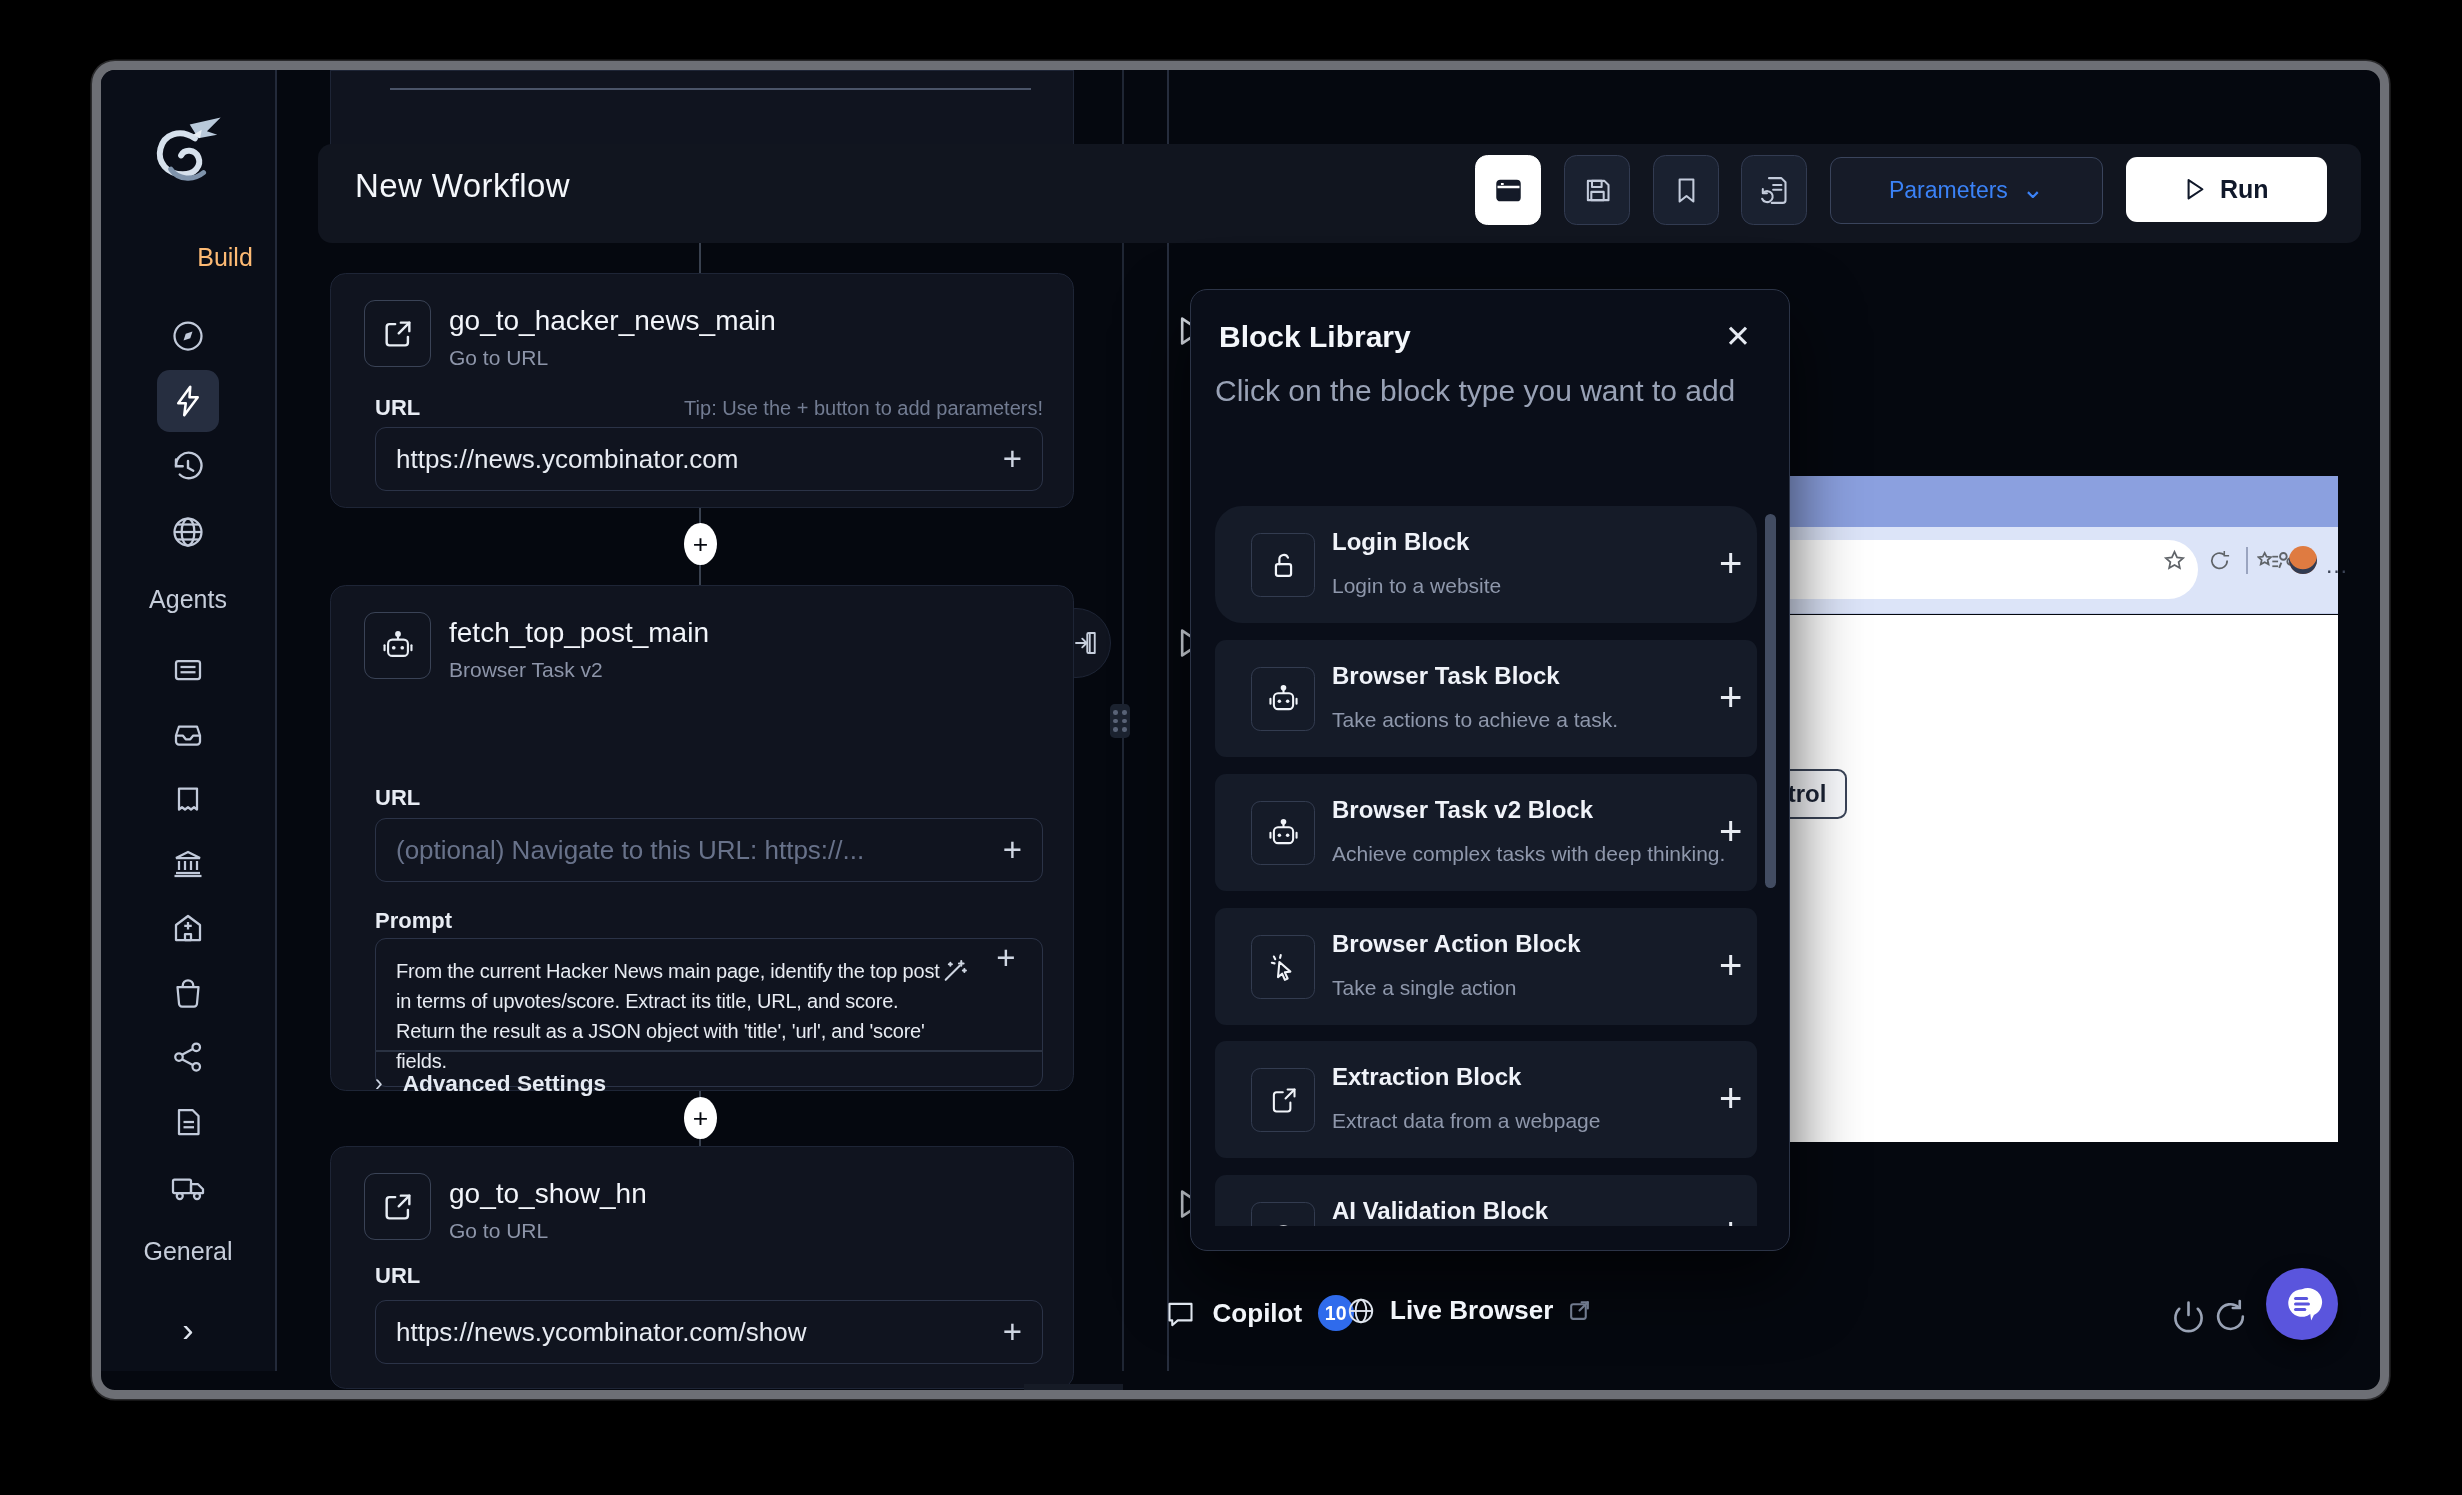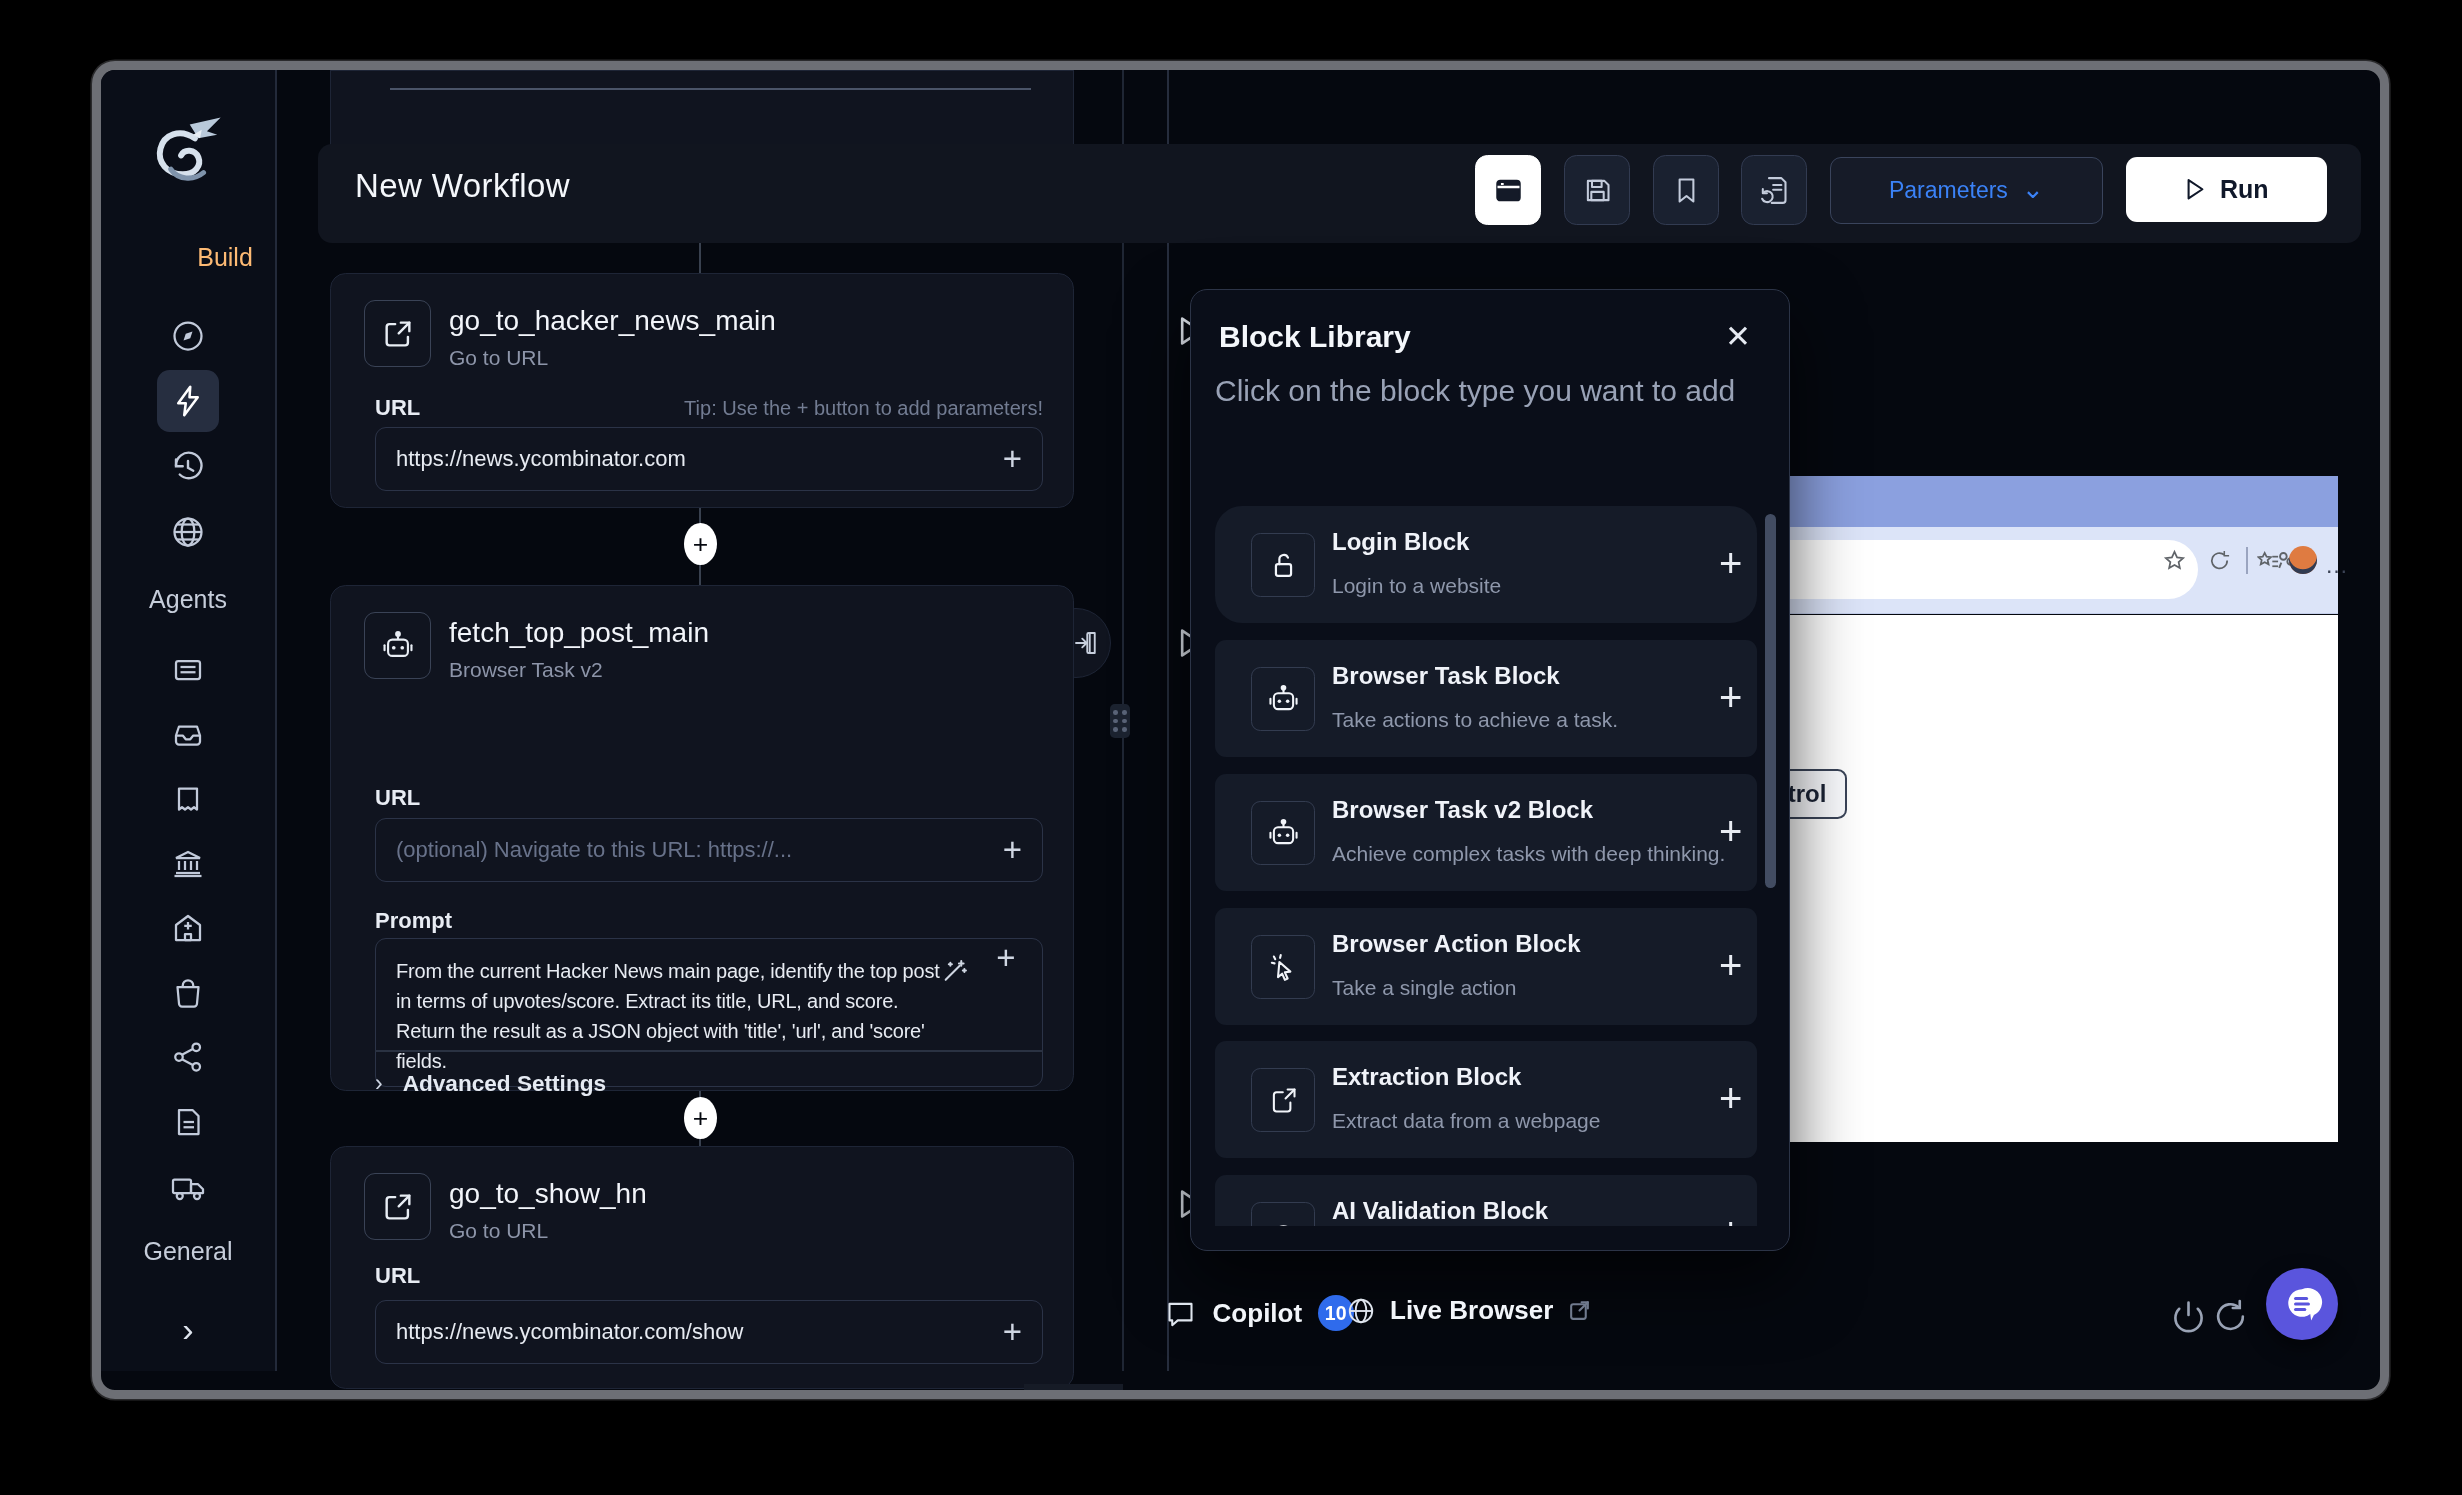--- a/index.html
+++ b/index.html
@@ -43,21 +43,21 @@
   .node-icon svg{width:34px;height:34px;}
   .node-title{left:118px;top:31px;font-size:28px;font-weight:500;color:#f2f5fa;}
   .node-sub{left:118px;top:72px;font-size:21px;color:#8d95a9;}
   .node-play{left:845px;top:40px;width:31px;height:34px;color:#e3e8f0;cursor:pointer;}
   .node-dots{left:901px;top:40px;width:40px;height:34px;color:#e3e8f0;cursor:pointer;
              font-size:34px;letter-spacing:3.1px;line-height:22px;text-align:center;}
   .fld-label{left:44px;font-size:22px;font-weight:700;color:#e8ecf3;}
   .fld-tip{right:30px;font-size:20px;color:#727c92;}
   .fld-input{left:44px;width:668px;height:64px;border:1.6px solid #2b3347;border-radius:11px;
              display:flex;align-items:center;box-sizing:border-box;padding:0 20px;background:transparent;}
-  .fld-input .val{font-size:22px;color:#e7ebf2;flex:1;}
+  .fld-input .val{font-size:26px;color:#e7ebf2;flex:1;}
   .fld-input .val.ph{color:#68728a;}
   .plus-sm{font-size:33px;font-weight:300;color:#cfd6e2;cursor:pointer;line-height:0;}
   .connector-plus{left:583px;width:33px;height:42px;background:#fff;border-radius:50%;
                   display:flex;align-items:center;justify-content:center;color:#05080f;
                   font-size:26.5px;font-weight:400;cursor:pointer;z-index:3;}
   #side-tab{left:940px;top:538px;width:70px;height:70px;border-radius:50%;background:#10141f;
             border:0.8px solid #1e2536;z-index:1;display:flex;align-items:center;justify-content:center;
             padding-left:20px;box-sizing:border-box;color:#c7cfdd;cursor:pointer;}
   #side-tab svg{width:30px;height:30px;}
   #prompt-box{left:44px;top:285px;width:668px;height:149px;border:1.6px solid #2b3347;border-radius:11px;

